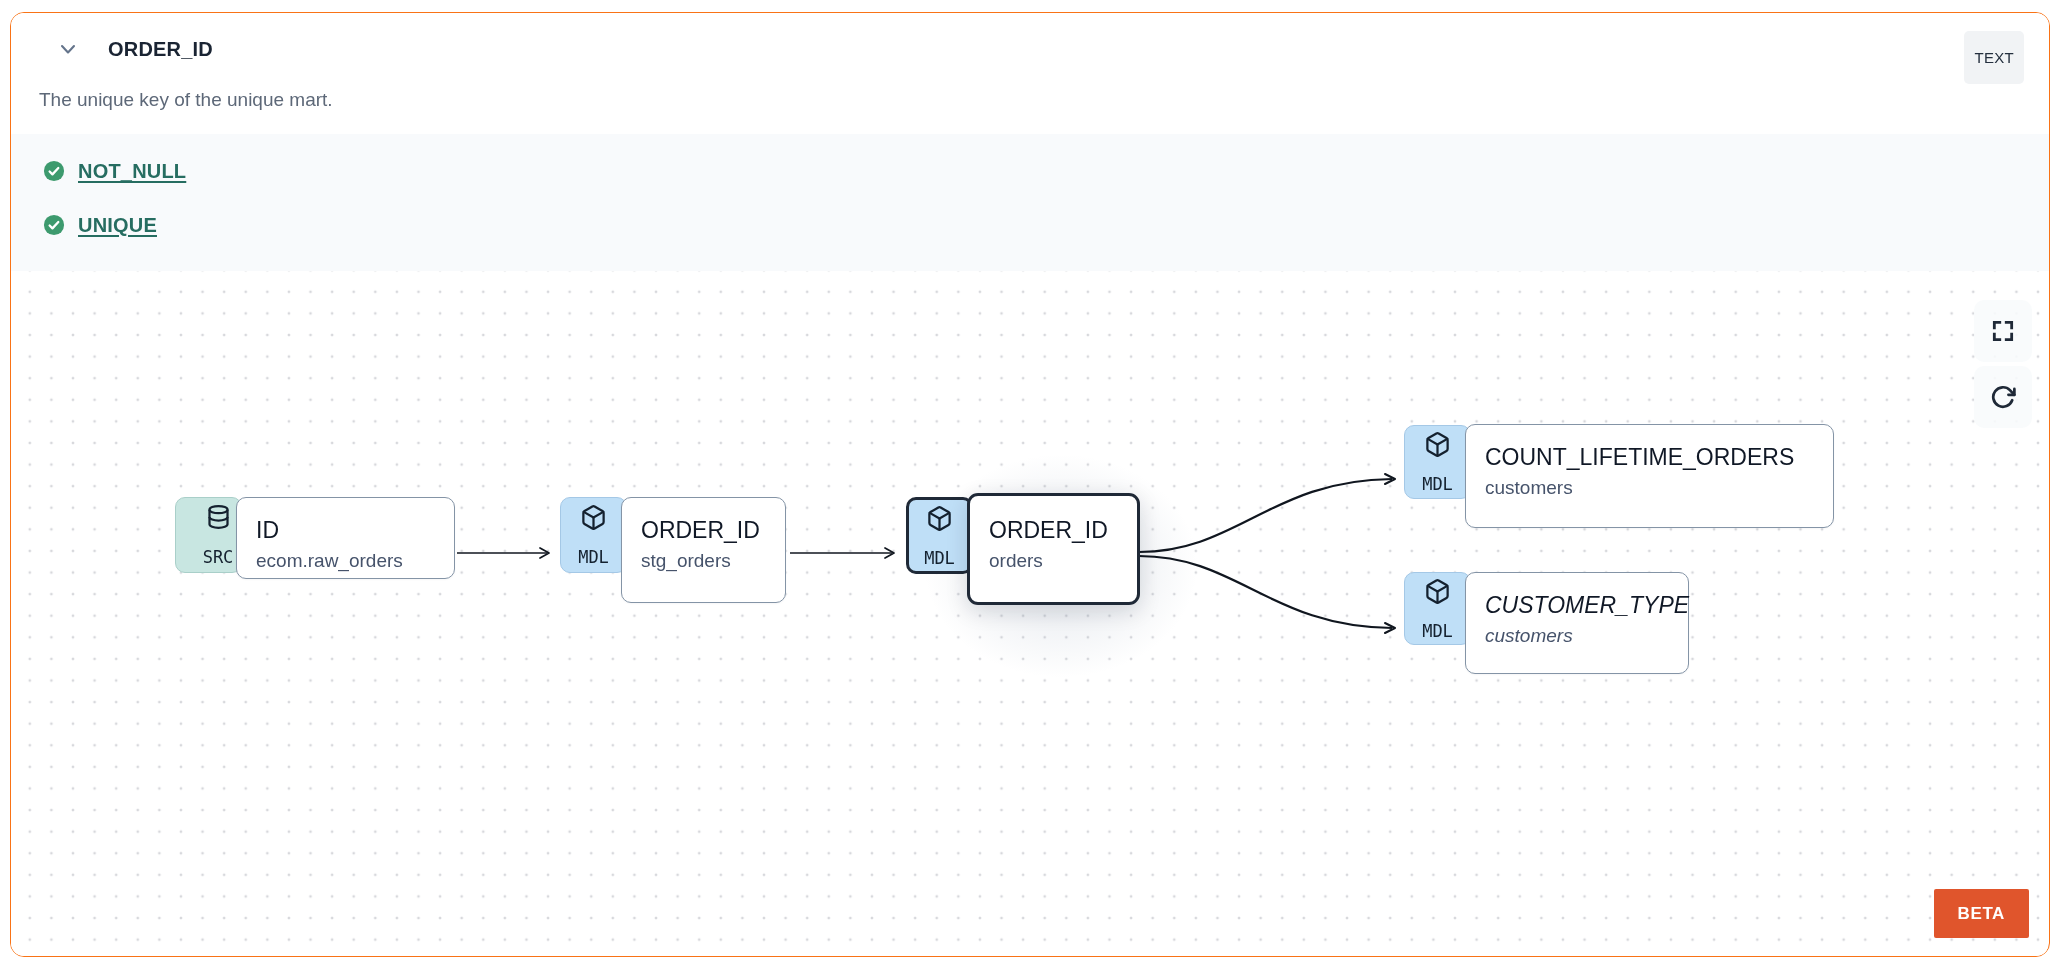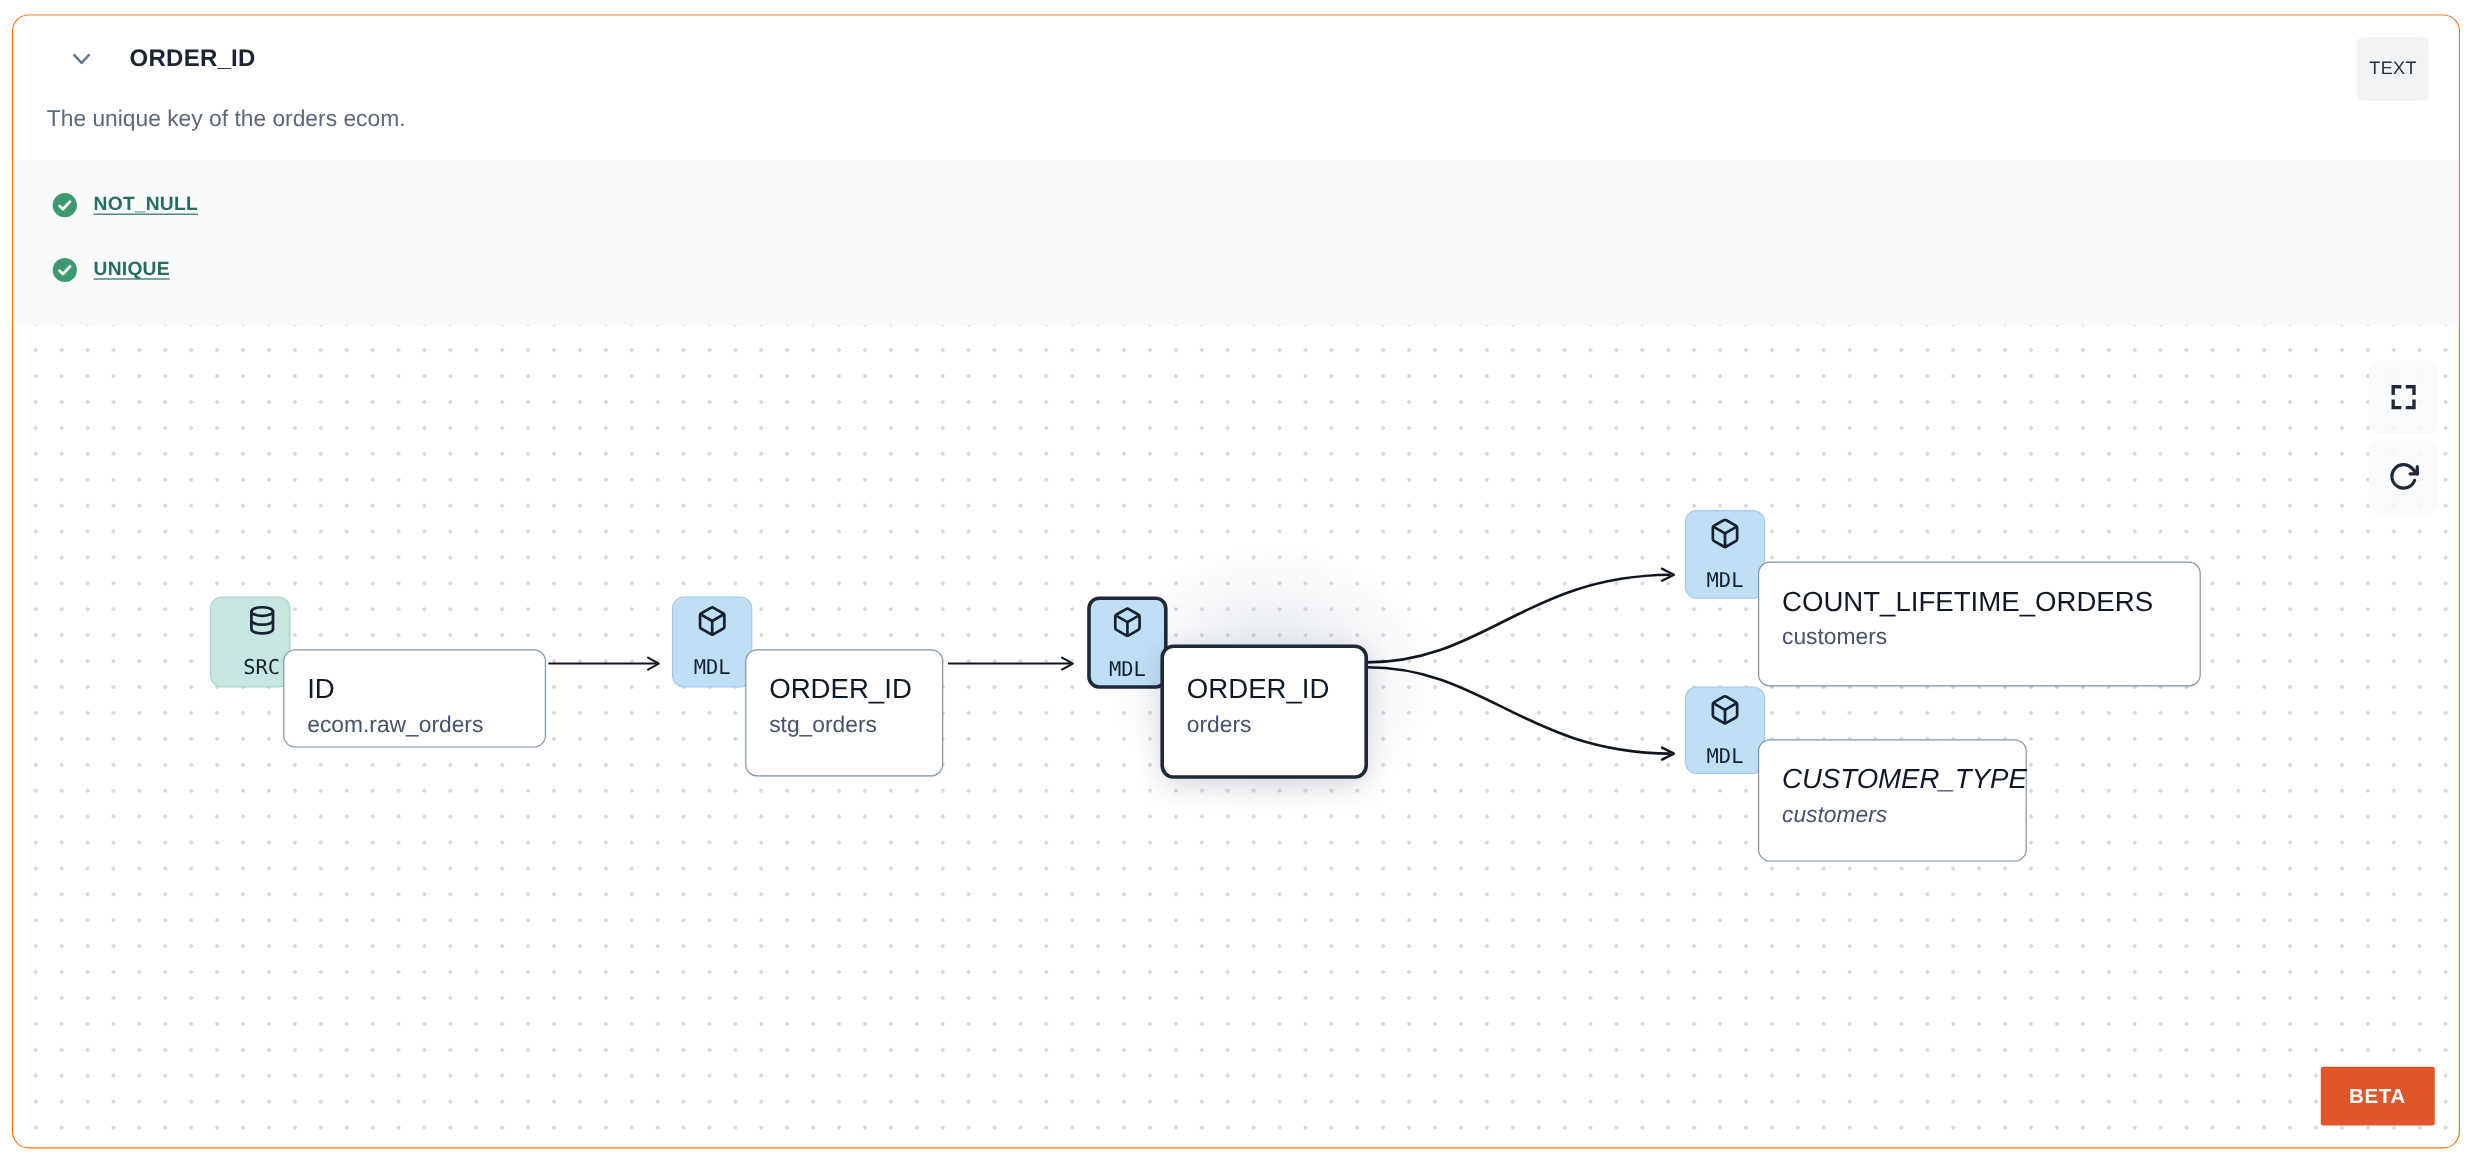--- a/index.html
+++ b/index.html
@@ -11,38 +11,38 @@
   .hdr-row{position:absolute;left:44px;top:23px;display:flex;align-items:center;gap:27px;}
   .chev-btn{width:26px;height:26px;display:flex;align-items:center;justify-content:center;cursor:pointer;background:none;border:none;padding:0;}
   .title{font-size:20px;font-weight:700;color:#1a2433;letter-spacing:.2px;}
   .type-badge{position:absolute;right:25px;top:18px;background:#f1f3f5;color:#242f3e;font-size:15px;
     font-weight:500;padding:18px 10px;border-radius:5px;letter-spacing:.3px;}
   .desc{position:absolute;left:28px;top:76px;font-size:19px;color:#5d6878;}
   
   .tests{position:absolute;left:0;top:121px;width:100%;height:137px;background:#f8fafc;box-sizing:border-box;padding:26px 0 0 32px;}
   .test-row{display:flex;align-items:center;gap:13px;height:22px;margin-bottom:32px;}
   .check-icon{width:22px;height:22px;flex:0 0 22px;display:block;}
-  .test-link{font-size:16px;font-weight:700;color:#266d61;text-decoration:underline;text-underline-offset:3px;letter-spacing:.2px;cursor:pointer;}
+  .test-link{font-size:20px;font-weight:700;color:#266d61;text-decoration:underline;text-underline-offset:3px;letter-spacing:.2px;cursor:pointer;}
   
   .canvas{position:absolute;left:0;top:258px;width:2036px;height:685px;background-color:#ffffff;
     background-image:radial-gradient(circle,#d7d8dc 1.4px,transparent 1.6px);
     background-size:21.6px 21.6px;background-position:8px 10px;}
   .glow{position:absolute;left:860px;top:140px;width:380px;height:310px;pointer-events:none;
     background:radial-gradient(closest-side,rgba(148,163,184,.28),rgba(148,163,184,0) 72%);}
   .edges{position:absolute;left:0;top:0;pointer-events:none;}
   
   .node{position:absolute;}
   .badge{position:absolute;left:0;width:67px;box-sizing:border-box;border-radius:10px;
     display:flex;flex-direction:column;align-items:center;justify-content:center;gap:18px;}
   .badge.src{background:#c8e6e1;border:1px solid #a9cfc9;padding-left:19px;}
   .badge.mdl{background:#bfdff7;border:1px solid #a4c8e6;}
   .badge-label{font-family:"DejaVu Sans Mono",monospace;font-size:17px;font-weight:500;color:#14212f;line-height:1;}
   .badge-icon{width:27px;height:27px;display:block;color:#14212f;}
   .ncard{position:absolute;left:61px;box-sizing:border-box;background:#fff;border:1px solid #8494a6;
-    border-radius:10px;padding:18px 20px 0 19px;cursor:pointer;box-shadow:0 1px 2px rgba(15,23,42,.04);margin-top:44px;}
+    border-radius:10px;padding:18px 20px 0 19px;cursor:pointer;box-shadow:0 1px 2px rgba(15,23,42,.04);}
   .ntitle{font-size:23px;font-weight:500;color:#101826;line-height:1.25;white-space:nowrap;}
   .nsub{font-size:19px;color:#46536b;margin-top:5px;white-space:nowrap;}
   .node.sel .badge{border:3px solid #1f2937;}
   .node.sel .ncard{border:3px solid #1f2937;border-radius:11px;box-shadow:0 6px 22px rgba(15,23,42,.14);}
   
   .controls{position:absolute;right:15px;top:29px;display:flex;flex-direction:column;gap:4px;}
   .ctl-btn{width:58px;height:62px;background:#f8fafcdd;border:none;border-radius:10px;cursor:pointer;
     display:flex;align-items:center;justify-content:center;color:#1f2937;padding:0;}
   .ctl-btn svg{width:26px;height:26px;display:block;}
   .beta{position:absolute;right:18px;bottom:18px;background:#e0552c;color:#fff;font-size:17px;
@@ -56,21 +56,21 @@
   <div class="hdr">
     <div class="hdr-row">
       <button class="chev-btn">
         <svg width="24" height="24" viewBox="0 0 24 24" fill="none" stroke="#64748b" stroke-width="2.1" stroke-linecap="round" stroke-linejoin="round">
             <polyline points="6 9 12 15.5 18 9"></polyline>
           </svg>
       </button>
       <div class="title">ORDER_ID</div>
     </div>
     <div class="type-badge">TEXT</div>
-    <div class="desc">The unique key of the orders ecom.</div>
+    <div class="desc">The unique key of the unique mart.</div>
   </div>
 
   <div class="tests">
     <div class="test-row">
       <svg class="check-icon" viewBox="0 0 24 24">
           <circle cx="12" cy="12" r="11" fill="#3d9a6e"></circle>
           <path d="M7.2 12.6l3.1 3.1 6.4-6.9" stroke="#fff" stroke-width="2.5" fill="none" stroke-linecap="round" stroke-linejoin="round"></path>
         </svg>
       <a class="test-link">NOT_NULL</a>
     </div>

